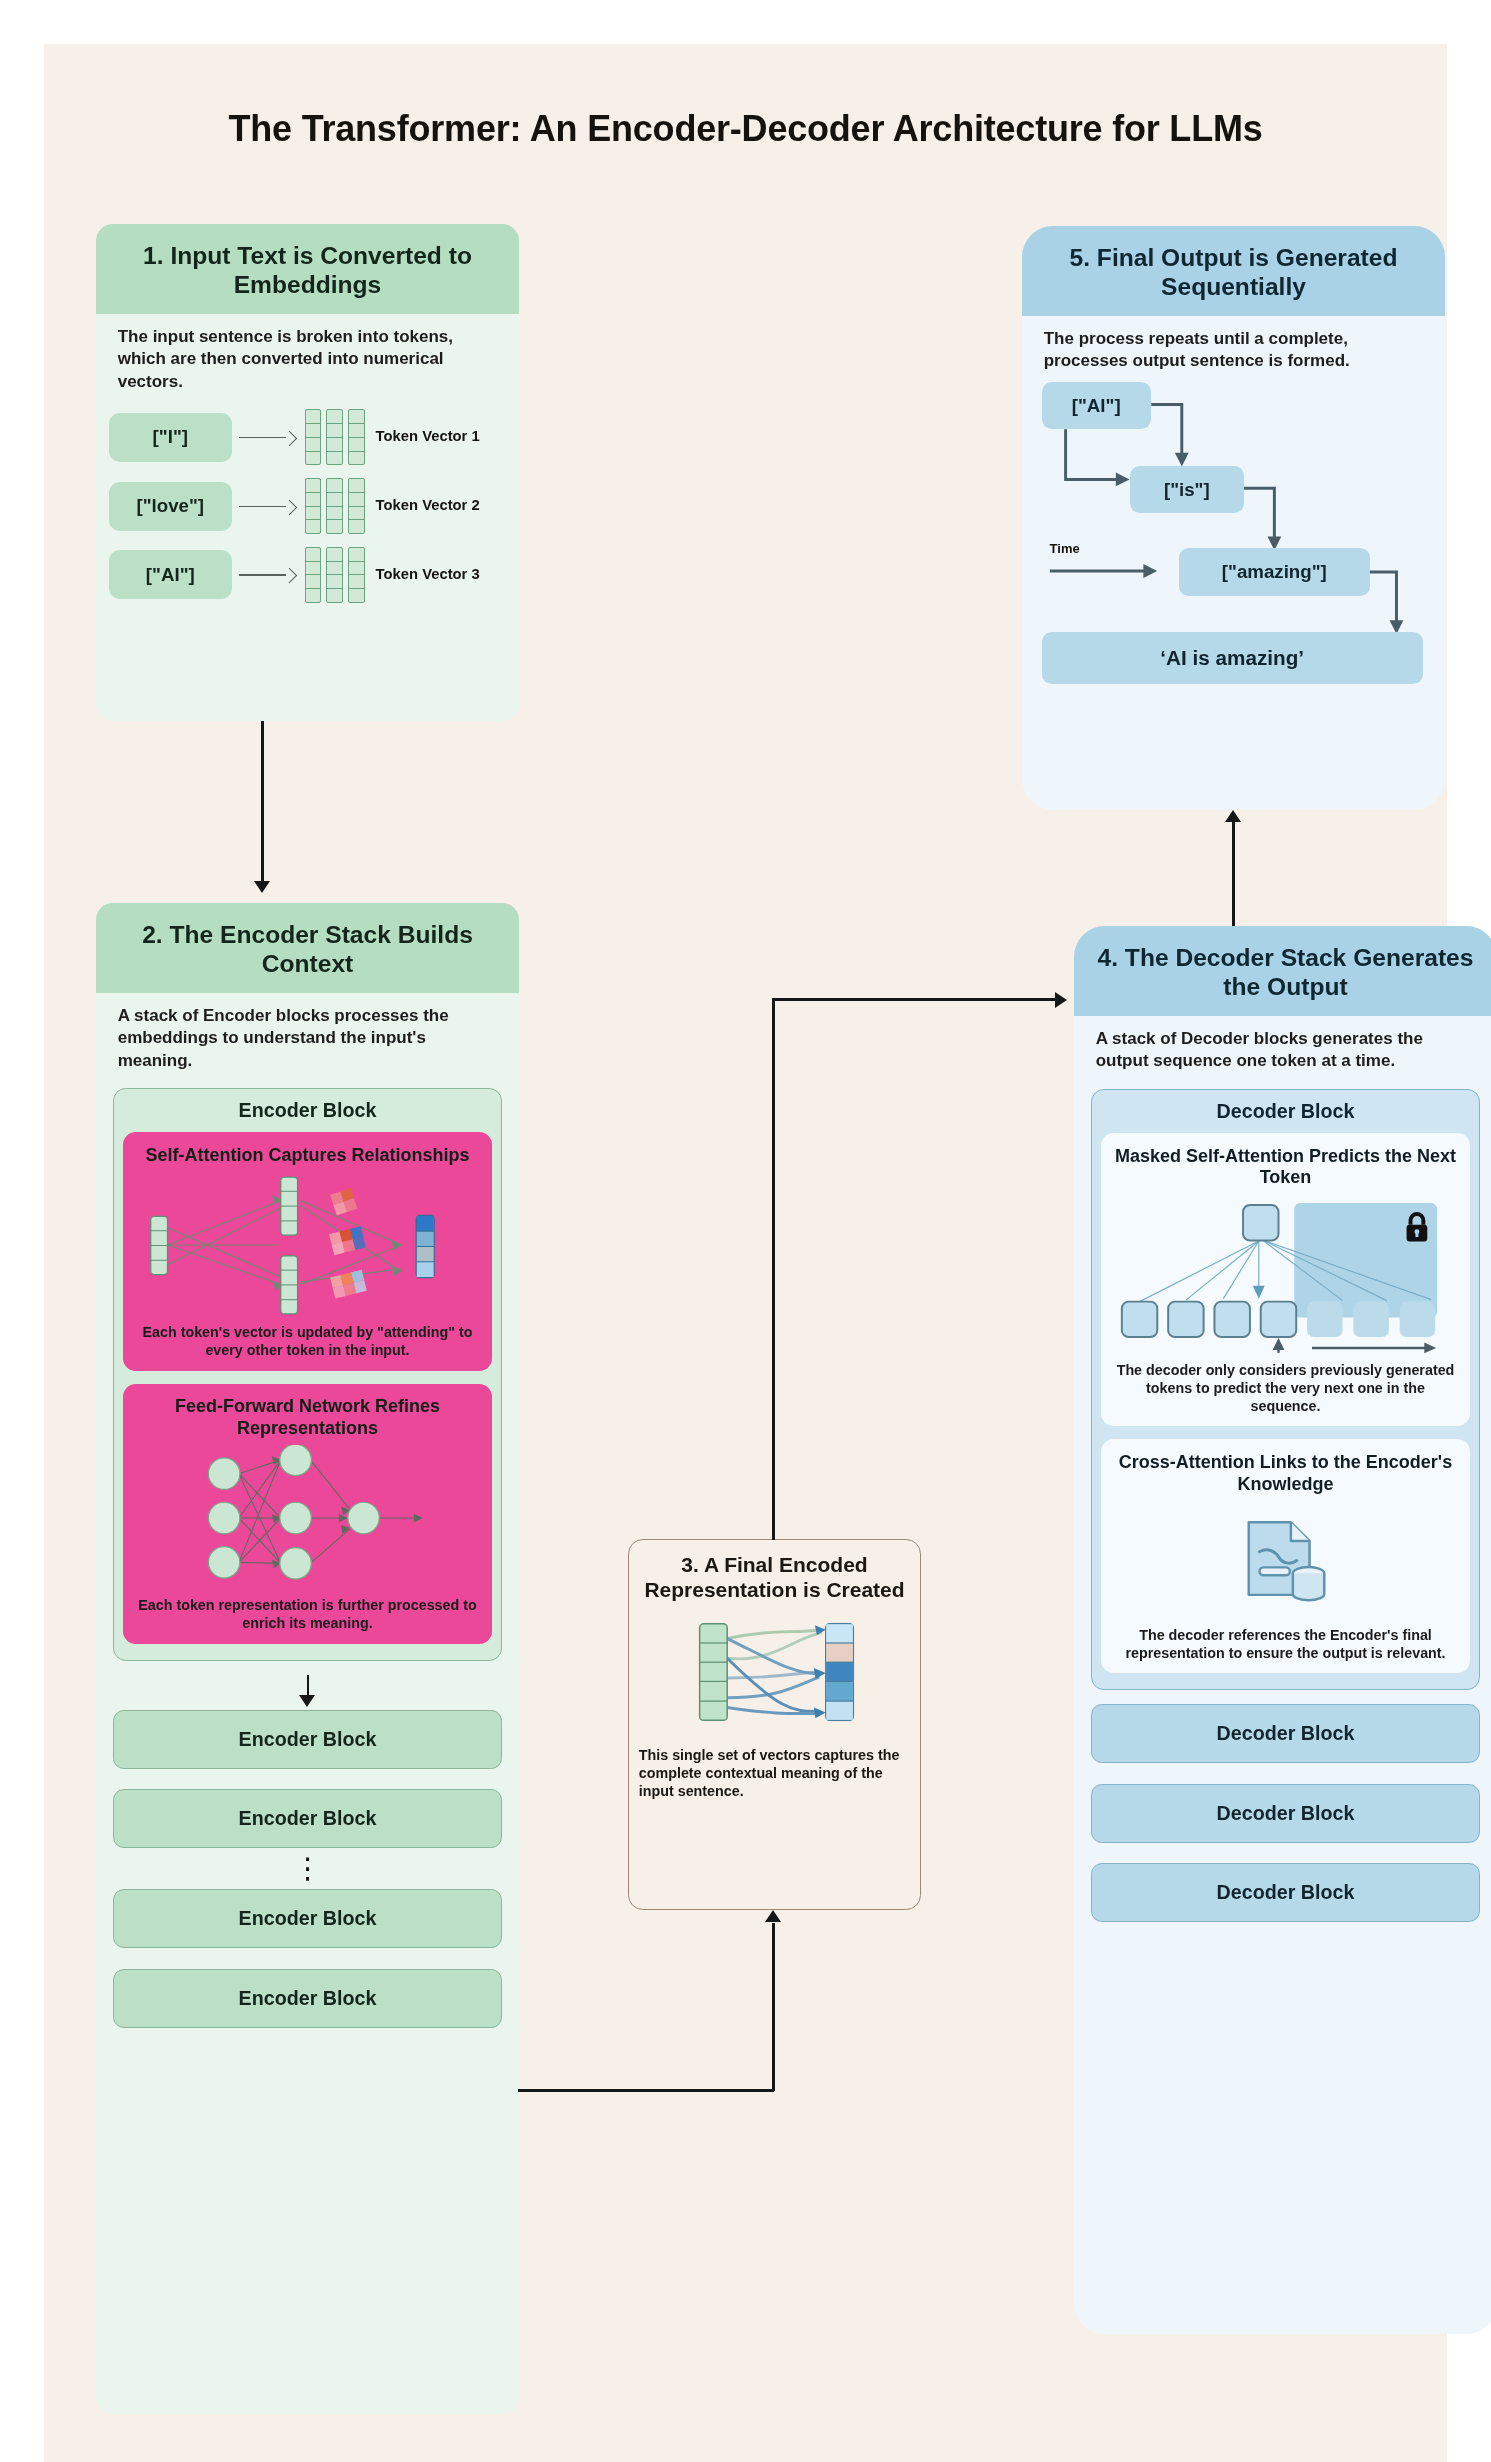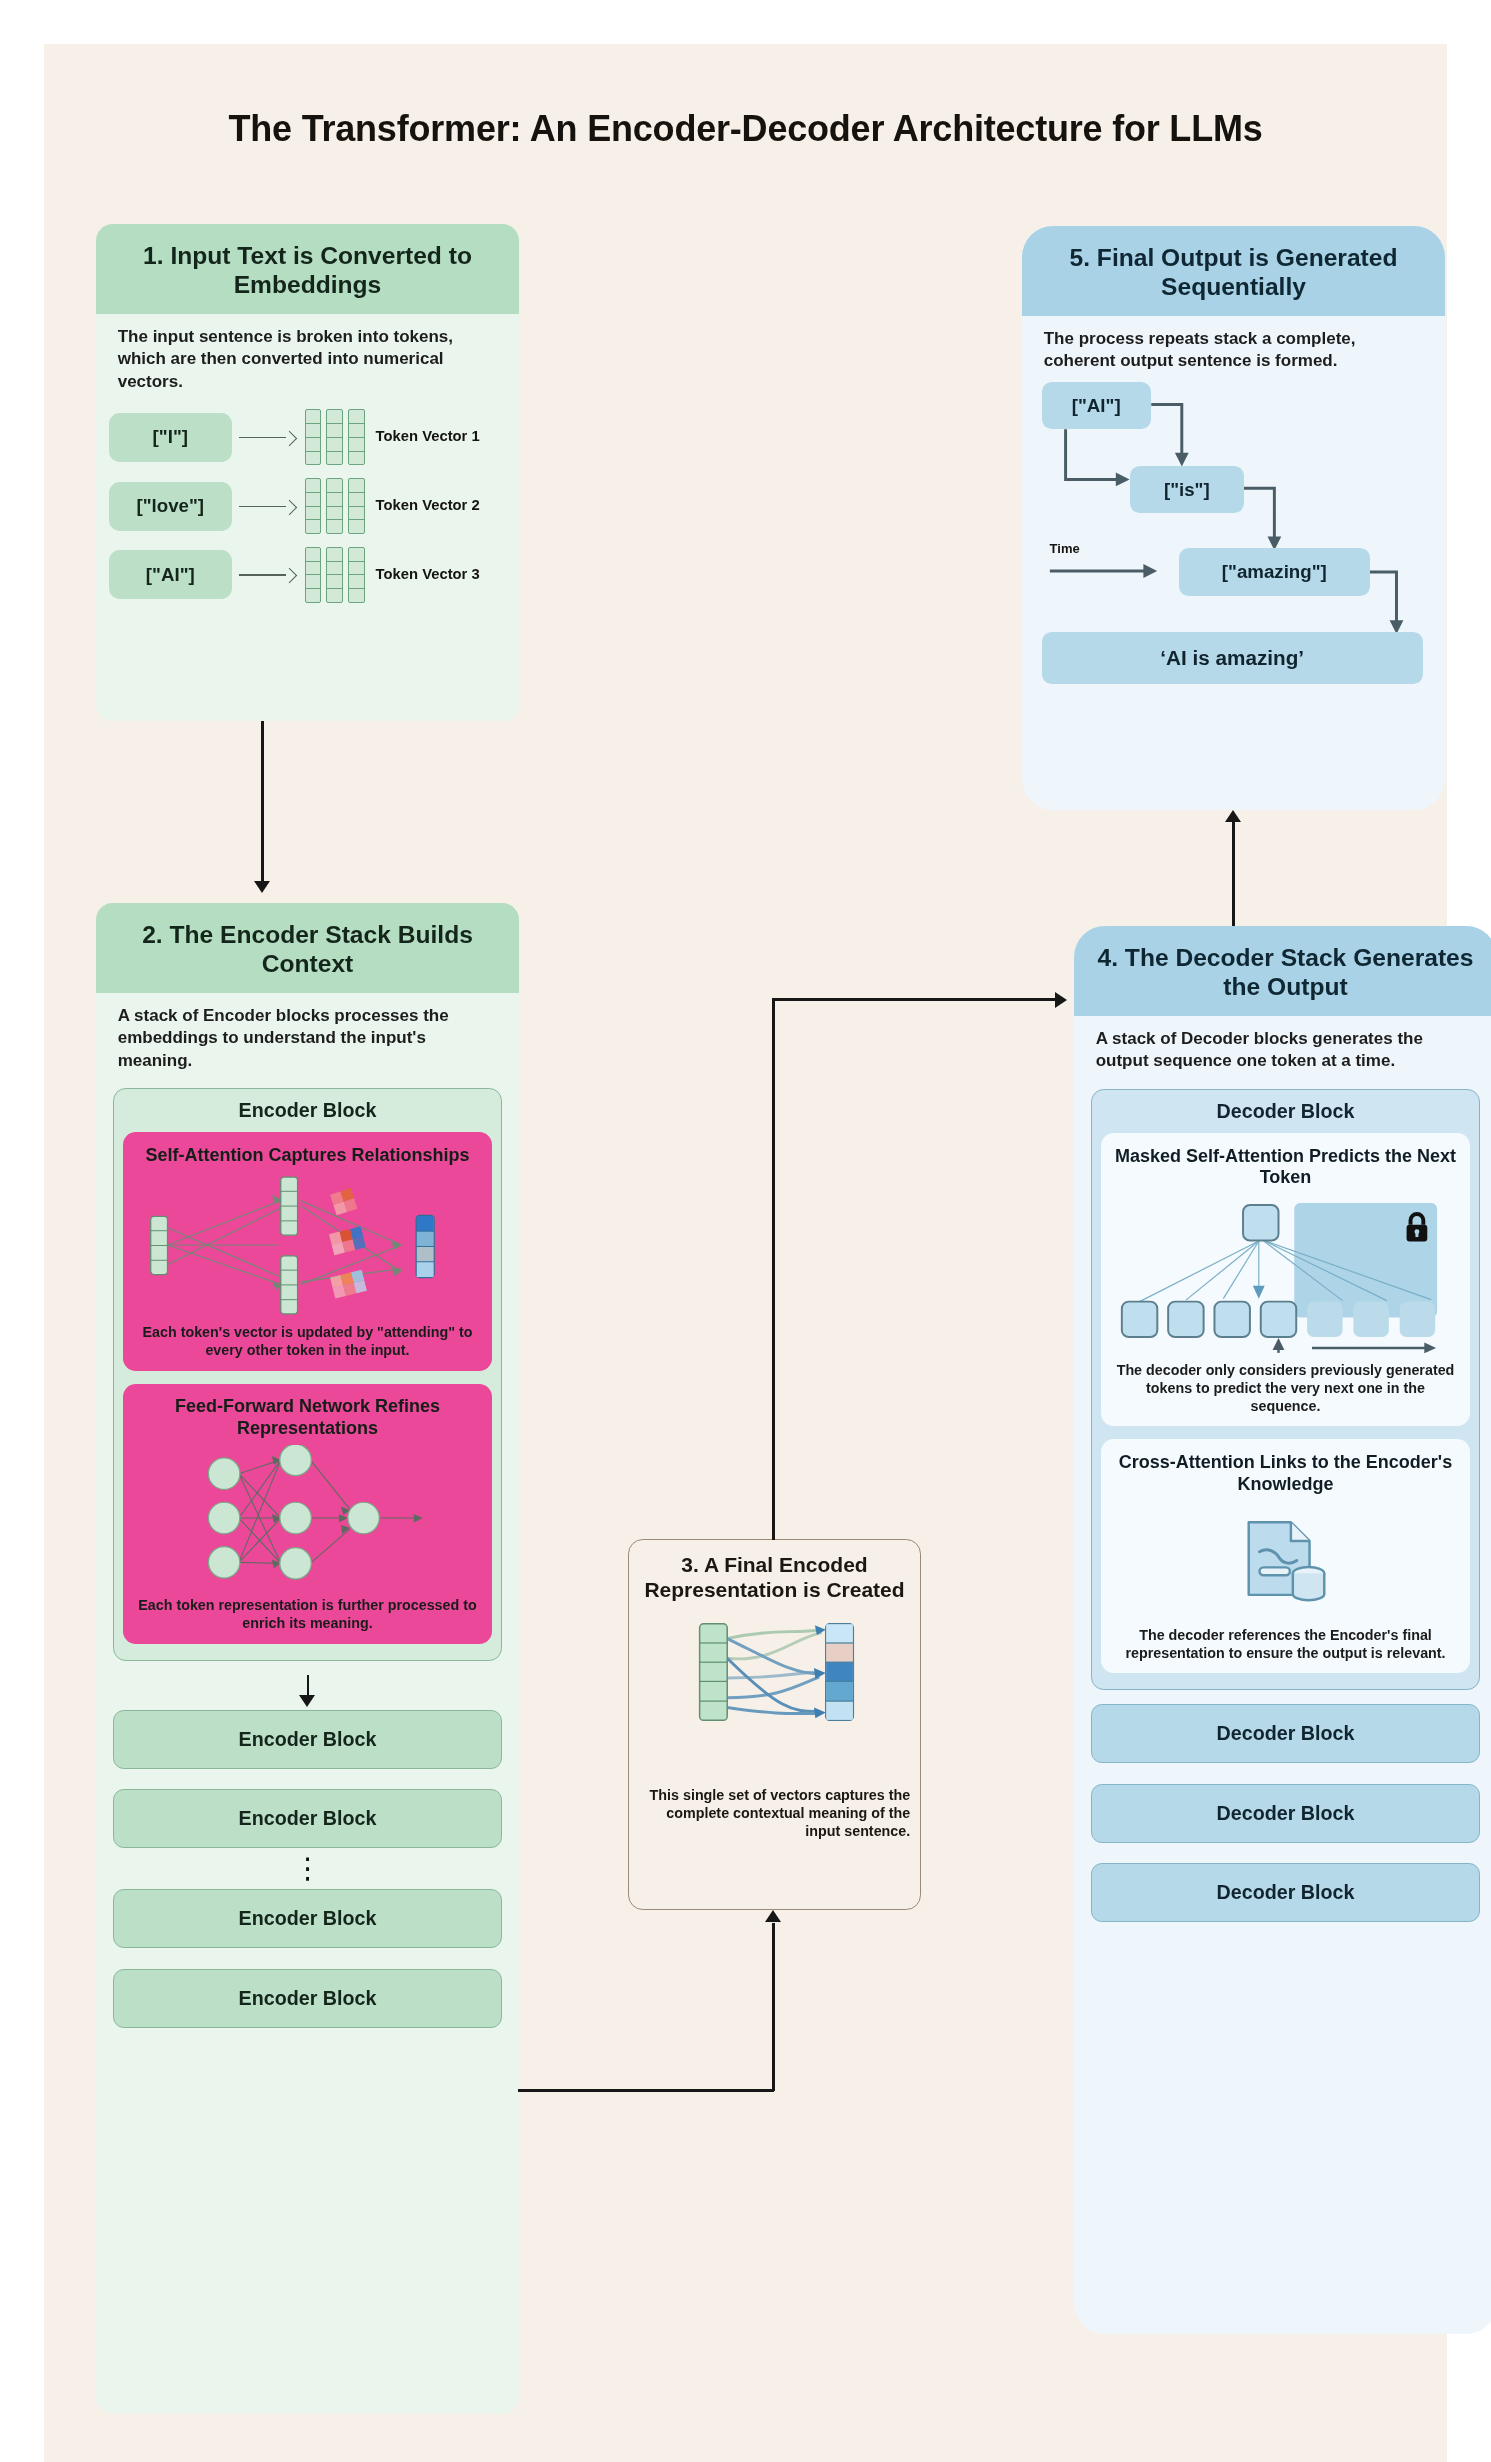--- a/index.html
+++ b/index.html
@@ -52,21 +52,21 @@
   .blk.b{background:#b6d9e9;border:1px solid #85b3c8;color:#102530;height:57px;margin:0 3.9px 20.7px;}
   .bigblk{border:1px solid #8ab79a;border-radius:12.8px;background:#d5ecdd;padding:9.8px 8.9px 3px;margin:0 3.9px 13.8px;}
   .bigblk.b{border-color:#85b3c8;background:#cfe6f2;}
   .bigblk .bigtitle{text-align:center;font-size:19.7px;font-weight:600;color:#14261b;margin-bottom:9.8px;}
   .bigblk.b .bigtitle{color:#102530;}
   .dots{text-align:center;font-size:28.6px;line-height:0.42;color:#111;letter-spacing:0;margin:-6.9px 0 14.8px;}
 
   
   .card3{position:absolute;background:#f6f0e8;border:1.5px solid #9c8976;border-radius:14.8px;}
   .card3 .c3t{text-align:center;font-size:21px;font-weight:bold;line-height:1.18;color:#1b1712;padding:12.8px 8.9px 0;}
-  .card3 .c3c{text-align:right;font-size:14.3px;line-height:1.25;font-weight:600;color:#1b1712;padding:0 9.8px 10.8px;margin-top:40px;}
+  .card3 .c3c{text-align:left;font-size:14.3px;line-height:1.25;font-weight:600;color:#1b1712;padding:0 9.8px 10.8px;}
 
   
   .ln{position:absolute;background:#171717;}
   .ahead{position:absolute;width:0;height:0;}
   .ahead.down{border-left:8.4px solid transparent;border-right:8.4px solid transparent;border-top:12.8px solid #171717;}
   .ahead.up{border-left:8.4px solid transparent;border-right:8.4px solid transparent;border-bottom:12.8px solid #171717;}
   .ahead.right{border-top:8.4px solid transparent;border-bottom:8.4px solid transparent;border-left:12.8px solid #171717;}
 
   
   .p5wrap{position:relative;height:404px;}
@@ -444,21 +444,21 @@
       <div class="blk b">Decoder Block</div>
     </div>
   </div>
 
   <div class="ln" style="left:1188px;top:778px;width:2.5px;height:104px;"></div>
   <div class="ahead up" style="left:1181px;top:766px;"></div>
 
   <div class="panel blue" style="left:978px;top:182px;width:423px;height:584px;">
     <div class="phead">5. Final Output is Generated Sequentially</div>
     <div class="pbody">
-      <div class="intro">The process repeats stack a complete, coherent output sentence is formed.</div>
+      <div class="intro">The process repeats until a complete, processes output sentence is formed.</div>
 
       <div class="p5wrap">
         <svg width="397" height="389" viewBox="0 0 806 790" style="position:absolute;left:0;top:0;">
           <g stroke="#4a5d66" stroke-width="6" fill="none">
 
             <path d="M236,58 h62 v112"></path>
 
             <path d="M62,108 v102 h116"></path>
 
             <path d="M424,228 h62 v112"></path>

